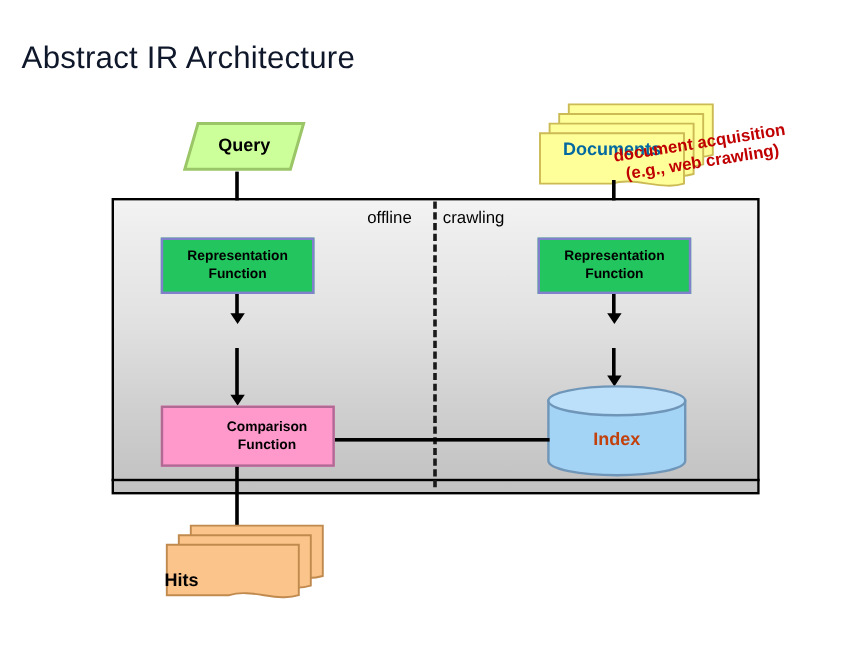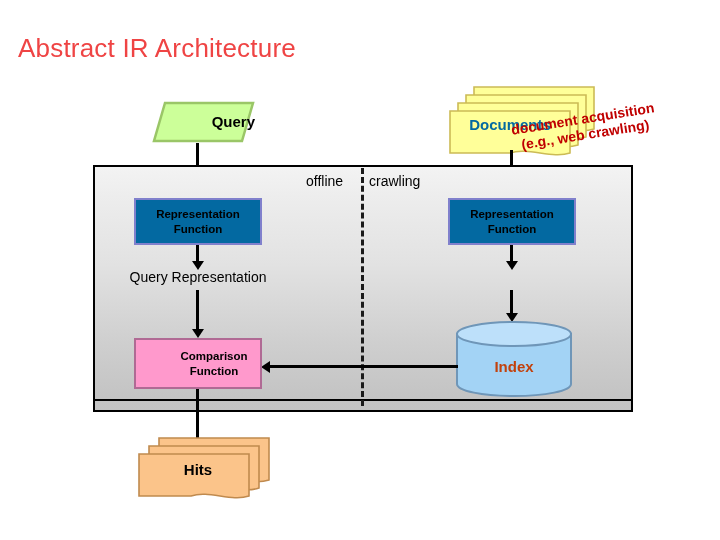--- a/index.html
+++ b/index.html
@@ -20,21 +20,21 @@
     background: #ffffff;
   }
 
   
   .title {
     position: absolute;
     left: 18px;
     top: 33px;
     font-size: 26px;
     font-weight: 400;
-    color: #ef4444;
+    color: #0f172a;
     letter-spacing: 0.2px;
     white-space: nowrap;
   }
 
   
   .panel {
     position: absolute;
     left: 93px;
     top: 165px;
     width: 540px;
@@ -78,21 +78,21 @@
     top: 101px;
     width: 103px;
     height: 42px;
   }
   .query-shape svg { display: block; }
   .query-label {
     position: absolute;
     left: 152px;
     top: 113px;
     width: 103px;
-    text-align: right;
+    text-align: center;
     font-size: 15px;
     font-weight: bold;
     color: #000000;
   }
 
   
   .docstack {
     position: absolute;
     left: 444px;
     top: 85px;
@@ -134,27 +134,27 @@
     flex-direction: column;
     align-items: center;
     justify-content: center;
     font-size: 11.5px;
     font-weight: bold;
     color: #000000;
     line-height: 1.25;
     text-align: center;
   }
   .box.repfn {
-    background: #0369a1;
+    background: #22c55e;
     border: 2px solid #8080cc;
   }
   .box.repfn-left  { left: 134px; top: 198px; width: 128px; height: 47px; }
   .box.repfn-right { left: 448px; top: 198px; width: 128px; height: 47px; }
   .box.cmpfn {
-    left: 134px; top: 338px; width: 128px; height: 51px;
+    left: 134px; top: 338px; width: 145px; height: 51px;
     background: #ff99cc;
     border: 2px solid #b06a94;
     padding-left: 32px;
   }
 
   
   .plain-label {
     position: absolute;
     font-size: 14px;
     color: #000000;
@@ -189,23 +189,22 @@
     position: absolute;
     left: 137px;
     top: 436px;
     width: 142px;
     height: 68px;
   }
   .hitstack svg { display: block; }
   .hitstack-label {
     position: absolute;
     left: 137px;
-    top: 461px;
+    top: 475px;
     width: 122px;
-    text-align: center;
     font-size: 15px;
     font-weight: bold;
     color: #000000;
   }
 
   
   .conn {
     position: absolute;
     background: #000000;
   }
@@ -280,21 +279,20 @@
     <span>Representation</span>
     <span>Function</span>
   </div>
 
   <div class="conn v" style="left:196px; top:245px; height:18px;"></div>
   <div class="arrowhead down" style="left:191.5px; top:261px;"></div>
 
   <div class="conn v" style="left:510px; top:245px; height:18px;"></div>
   <div class="arrowhead down" style="left:505.5px; top:261px;"></div>
 
-  <div class="plain-label qrep">Query Representation</div>
 
   <div class="conn v" style="left:196px; top:290px; height:40px;"></div>
   <div class="arrowhead down" style="left:191.5px; top:329px;"></div>
 
   <div class="conn v" style="left:510px; top:290px; height:25px;"></div>
   <div class="arrowhead down" style="left:505.5px; top:313px;"></div>
 
   <div class="cylinder">
     <svg width="118" height="78" viewBox="0 0 118 78">
       <path d="M2,14 L2,64 C2,71 28,76 59,76 C90,76 116,71 116,64 L116,14 Z" fill="#a3d3f5" stroke="#6f96b8" stroke-width="2"></path>

